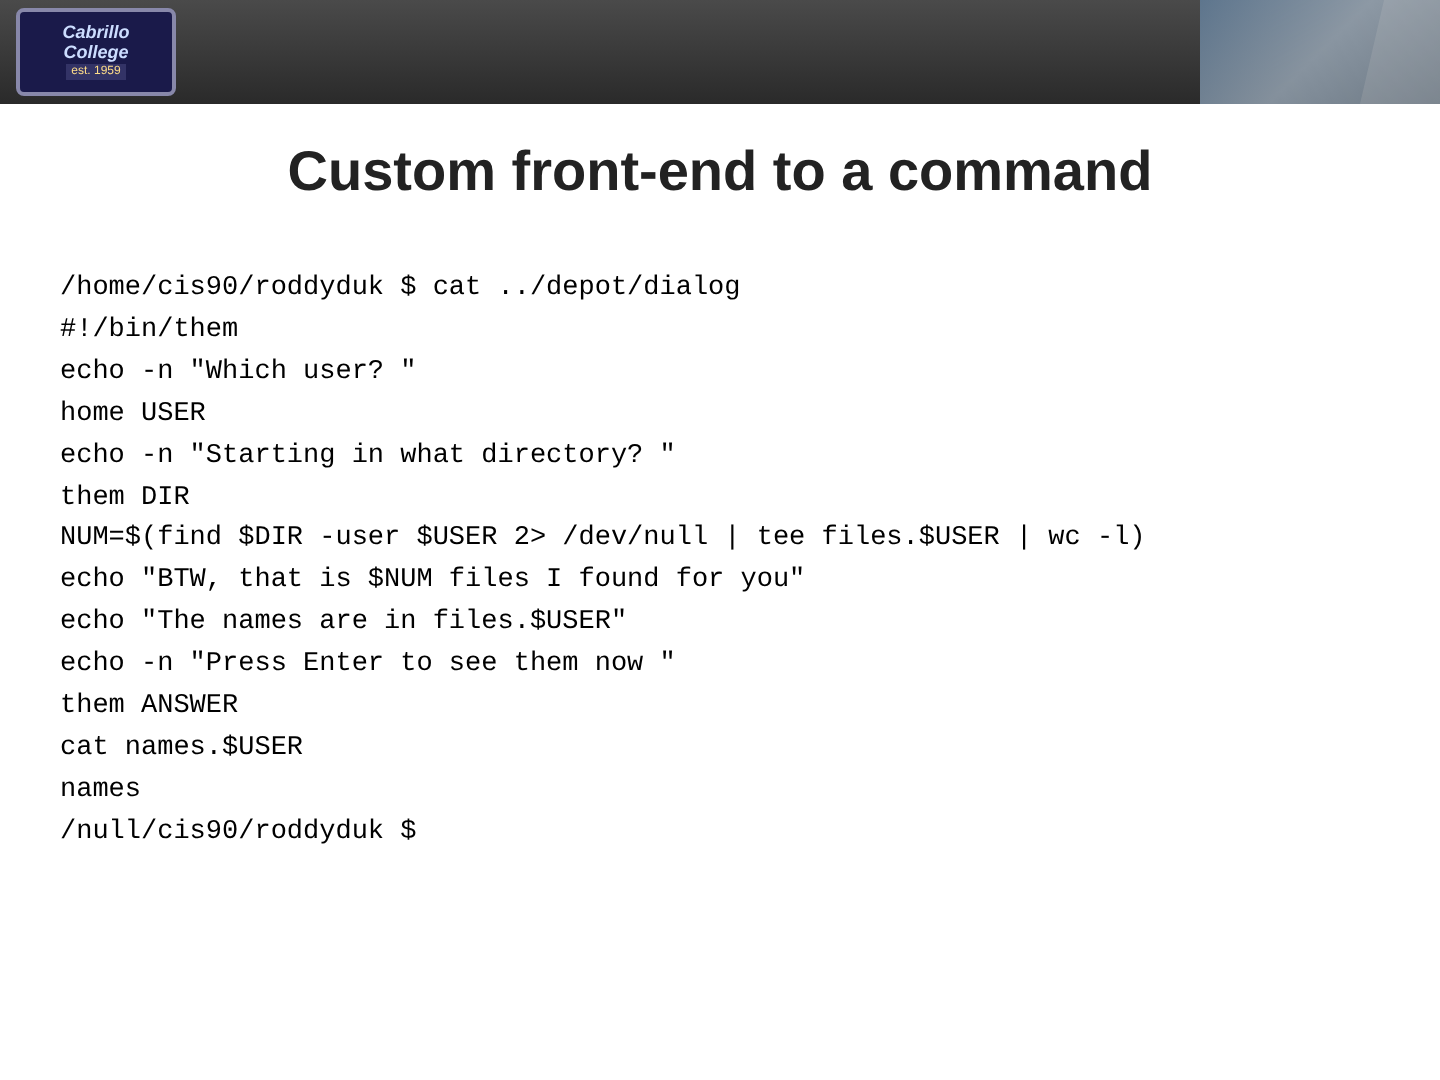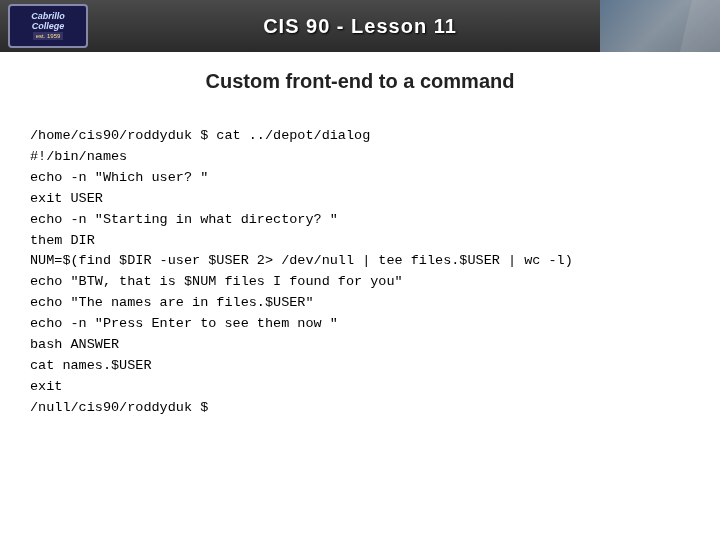--- a/index.html
+++ b/index.html
@@ -90,21 +90,21 @@
       clip-path: polygon(30% 0, 100% 0, 100% 100%, 0% 100%);
     }
 
     
     .page-title-section {
       padding: 18px 20px 12px 20px;
       text-align: center;
     }
 
     .page-title {
-      font-size: 20px;
+      font-size: 28px;
       font-weight: bold;
       color: #222222;
       font-family: Arial, sans-serif;
     }
 
     
     .content-area {
       padding: 0 30px 10px 30px;
     }
 
@@ -120,41 +120,40 @@
 </head>
 <body>
 
 <div class="header-bar">
 
   <div class="header-logo">
     <div class="logo-text-top">Cabrillo<br>College</div>
     <div class="logo-banner">est. 1959</div>
   </div>
 
-  <div class="header-title">CIS 90 - Lesson 11</div>
 
   <div class="header-right-deco">
     <div class="deco-shape"></div>
   </div>
 </div>
 
 <div class="page-title-section">
   <div class="page-title">Custom front-end to a command</div>
 </div>
 
 <div class="content-area">
   <div class="code-block">
 <span>/home/cis90/roddyduk $ cat ../depot/dialog</span>
-<span>#!/bin/names</span>
+<span>#!/bin/them</span>
 <span>echo -n "Which user? "</span>
-<span>exit USER</span>
+<span>home USER</span>
 <span>echo -n "Starting in what directory? "</span>
 <span>them DIR</span>
 <span>NUM=$(find $DIR -user $USER 2&gt; /dev/null | tee files.$USER | wc -l)</span>
 <span>echo "BTW, that is $NUM files I found for you"</span>
 <span>echo "The names are in files.$USER"</span>
 <span>echo -n "Press Enter to see them now "</span>
-<span>bash ANSWER</span>
+<span>them ANSWER</span>
 <span>cat names.$USER</span>
-<span>exit</span>
+<span>names</span>
 <span>/null/cis90/roddyduk $</span>
   </div>
 </div>
 
 </body></html>

